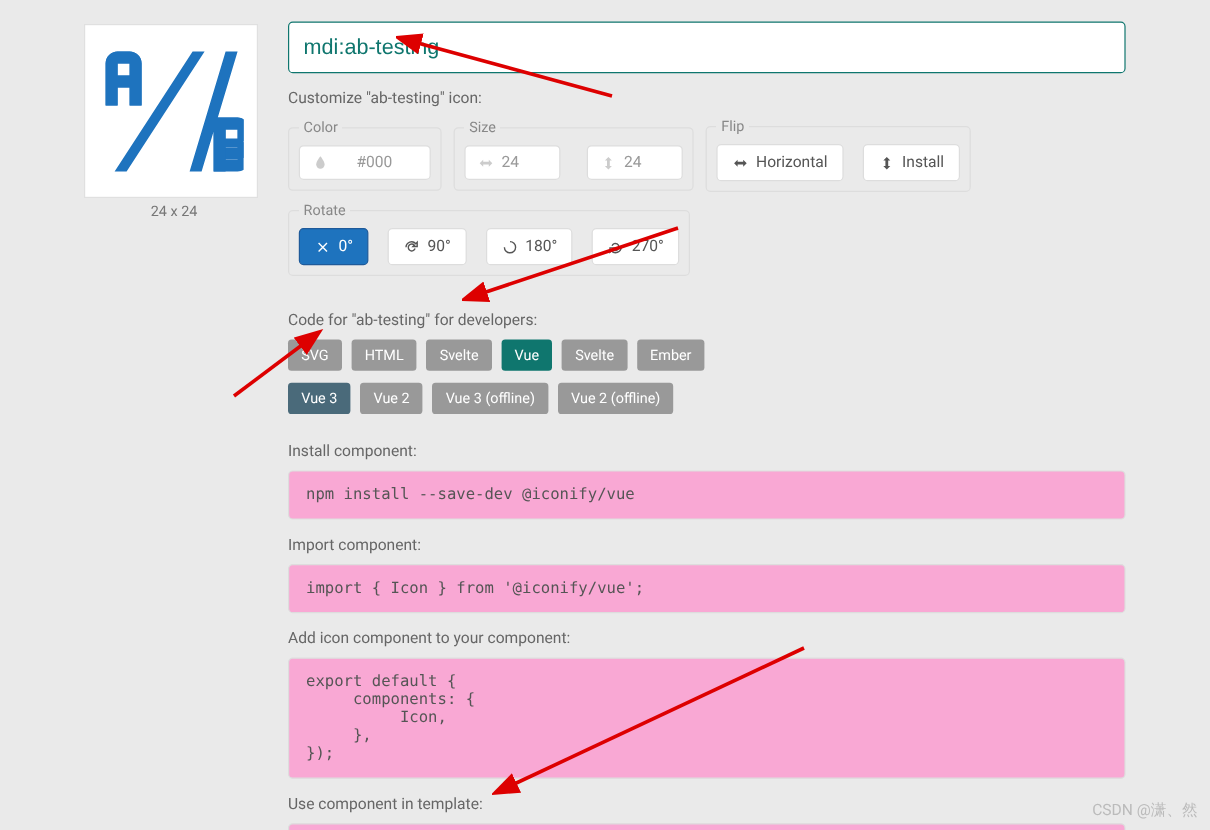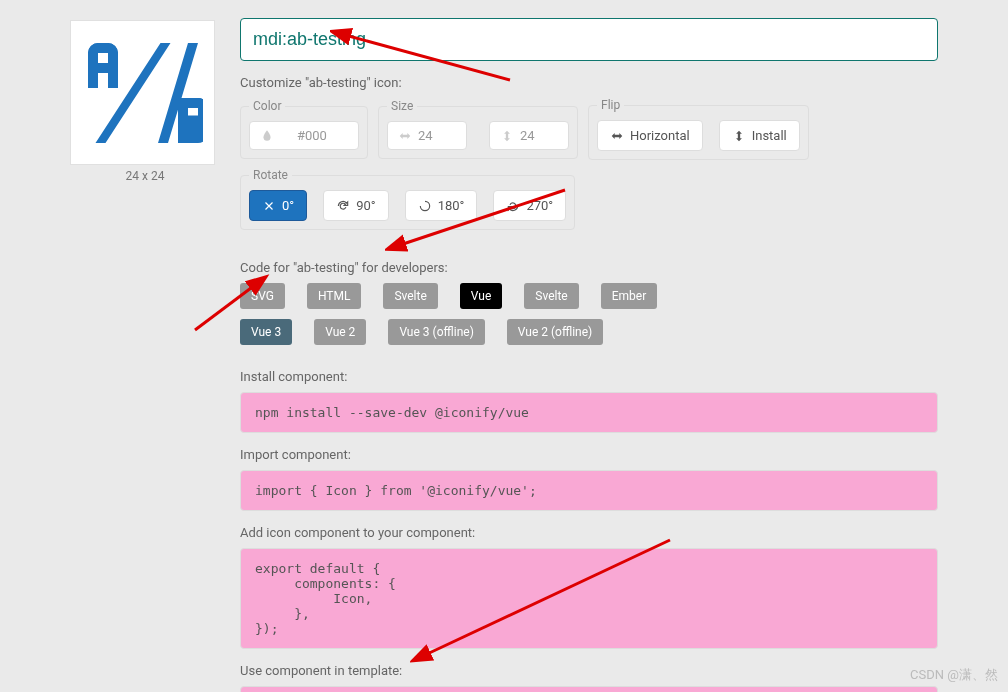--- a/index.html
+++ b/index.html
@@ -12,23 +12,23 @@
 .name-input { width: 100%; padding: 10px 12px; background: #fff; border: 1px solid #0f766e; border-radius: 4px; font-size: 18px; color: #0f766e; }
 .section-label { font-size: 13px; color: #666; margin: 14px 0 8px; }
 .fieldset-row { display: flex; gap: 10px; align-items: center; }
 fieldset { border: 1px solid #ddd; border-radius: 4px; padding: 8px; }
 legend { font-size: 12px; color: #888; padding: 0 4px; }
 .pill-input { display: inline-flex; align-items: center; background: #fff; border: 1px solid #ddd; border-radius: 4px; padding: 6px 10px; gap: 6px; color: #999; font-size: 13px; min-width: 80px; }
 .pill-input.wide { min-width: 110px; gap: 23px; }
 .btn-group { display: flex; gap: 16px; }
 .btn { display: inline-flex; align-items: center; gap: 6px; padding: 7px 12px; background: #fff; border: 1px solid #ddd; border-radius: 4px; font-size: 13px; color: #555; cursor: pointer; }
 .btn.active-blue { background: #1e73be; color: #fff; border-color: #1e5a9a; }
-.tab-row { display: flex; gap: 22px; margin-top: 8px; }
+.tab-row { display: flex; gap: 8px; margin-top: 8px; }
 .tab { padding: 6px 11px; background: #999; color: #fff; border-radius: 3px; font-size: 12px; cursor: pointer; }
-.tab.active-amber { background: #000000; }
+.tab.active-amber { background: #0f766e; }
 .tab.active-dark { background: #4a6a7a; }
 .code-box { background: #f9a8d4; border: 1px solid #ddd; border-radius: 4px; padding: 12px 14px; font-size: 13px; color: #555; font-family: Menlo, Consolas, monospace; white-space: pre-wrap; margin-top: 4px; }
 .watermark { position: absolute; bottom: 8px; right: 10px; color: #bbb; font-size: 13px; }
 .arrow { position: absolute; pointer-events: none; }
 svg.icon-ab { width: 120px; height: 120px; }
 </style>
 </head>
 <body>
 
 <div class="container">

